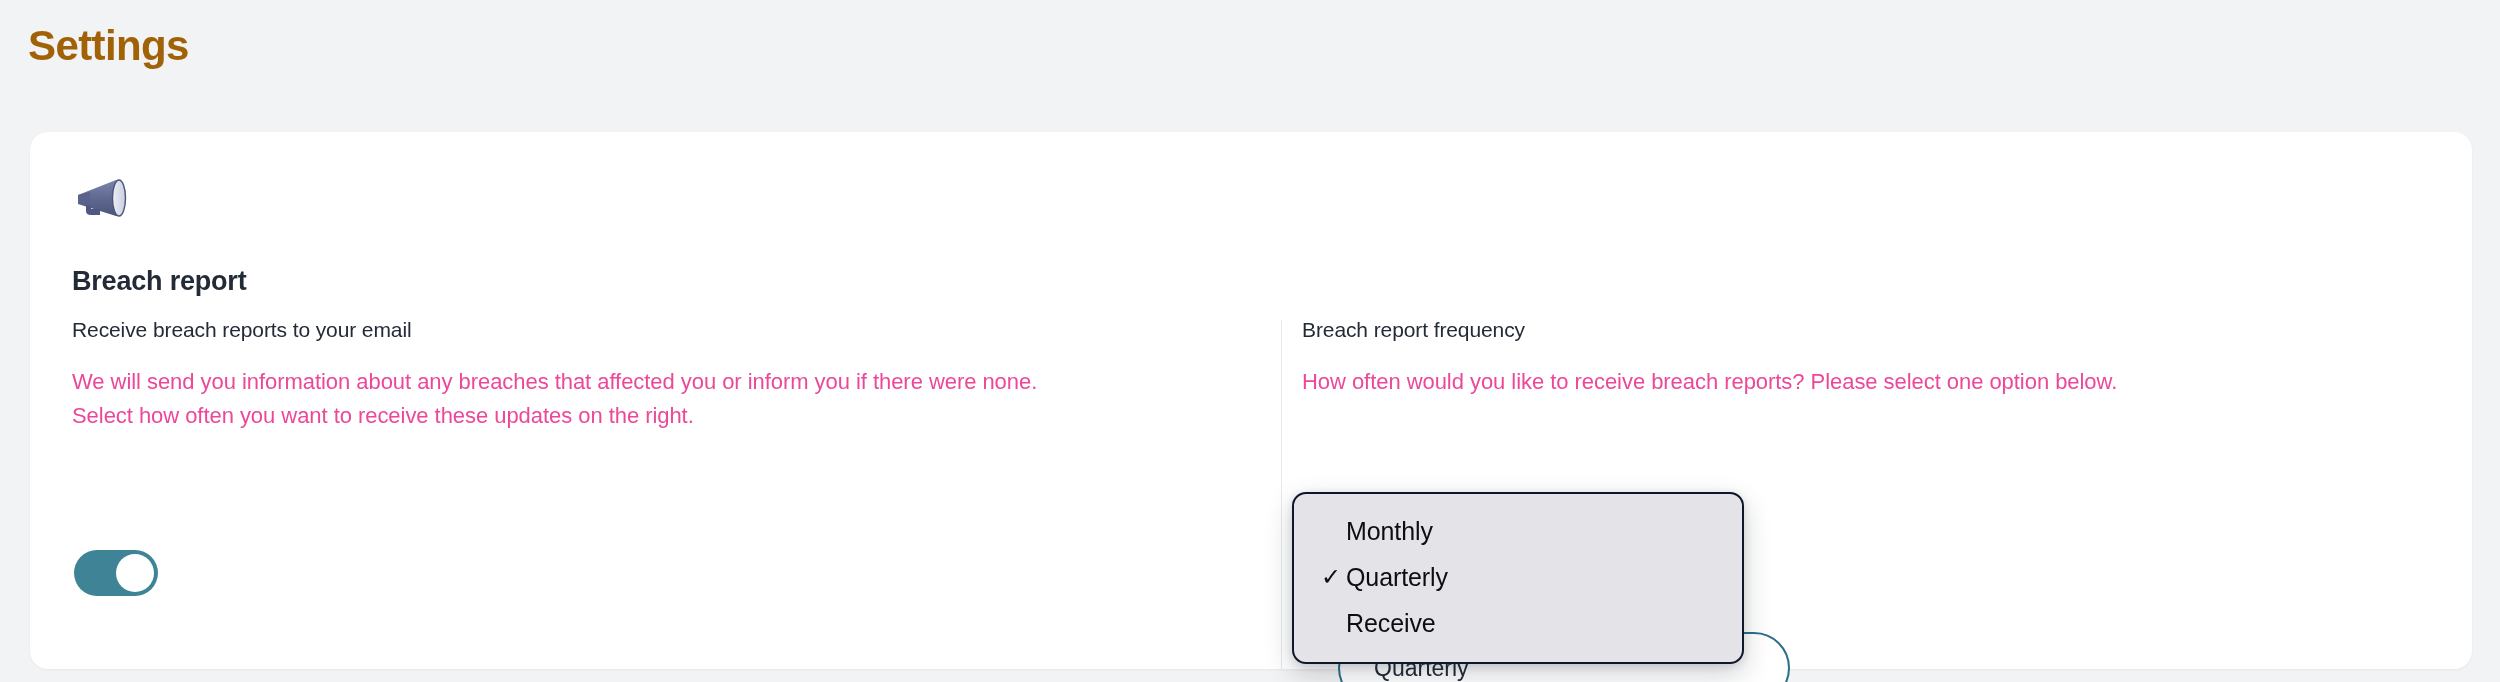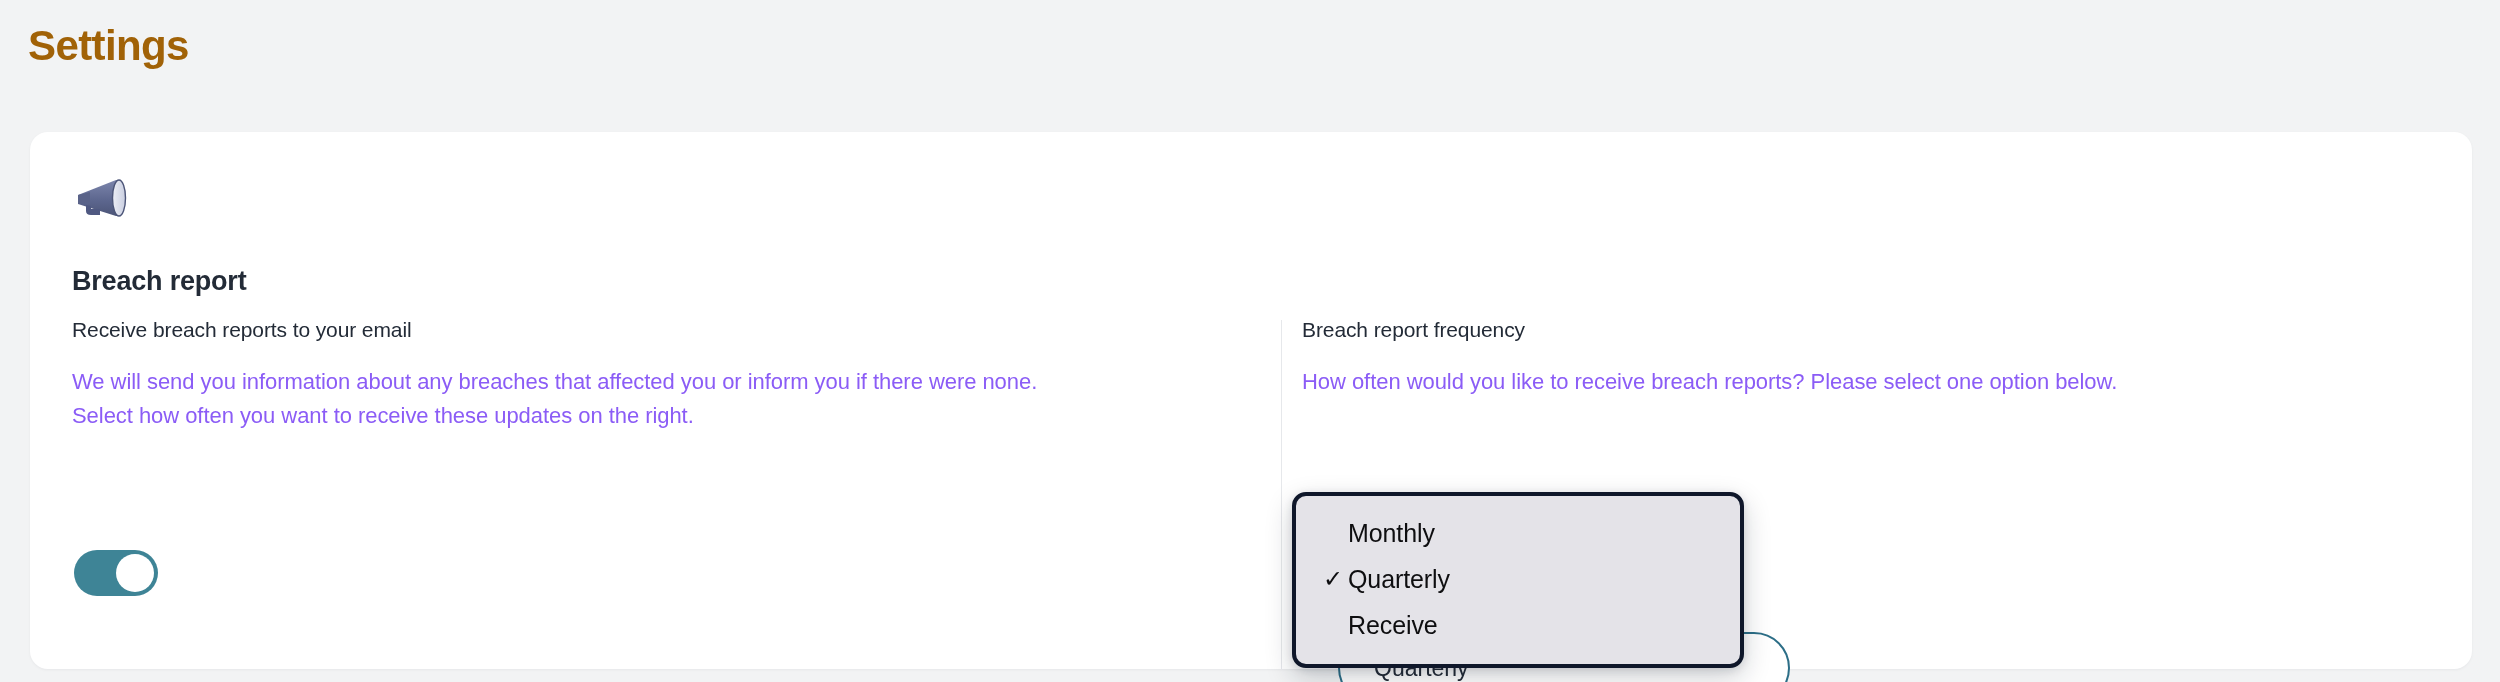--- a/index.html
+++ b/index.html
@@ -88,21 +88,21 @@
     font-weight: normal;
     color: #232B37;
     letter-spacing: -0.1px;
     line-height: 1.25;
   }
 
   .col-desc {
     margin-top: 22px;
     font-size: 22px;
     font-weight: normal;
-    color: #8b5cf6;
+    color: #ec4899;
     line-height: 1.55;
     letter-spacing: -0.05px;
   }
   .col-desc .line { display: block; }
 
   
   .divider {
     position: absolute;
     left: 1251px;
     top: 188px;
@@ -154,21 +154,21 @@
   }
 
   
   .dropdown-popup {
     position: absolute;
     left: 1292px;
     top: 492px;
     width: 452px;
     padding: 14px 0 16px 0;
     background: #E4E3E8;
-    border: 4px solid #0f172a;
+    border: 2px solid #0f172a;
     border-radius: 14px;
     box-shadow: 0 10px 28px rgba(16,24,40,0.20),
                 0 2px 8px rgba(16,24,40,0.12);
     z-index: 30;
   }
 
   .dropdown-item {
     position: relative;
     height: 46px;
     display: flex;

